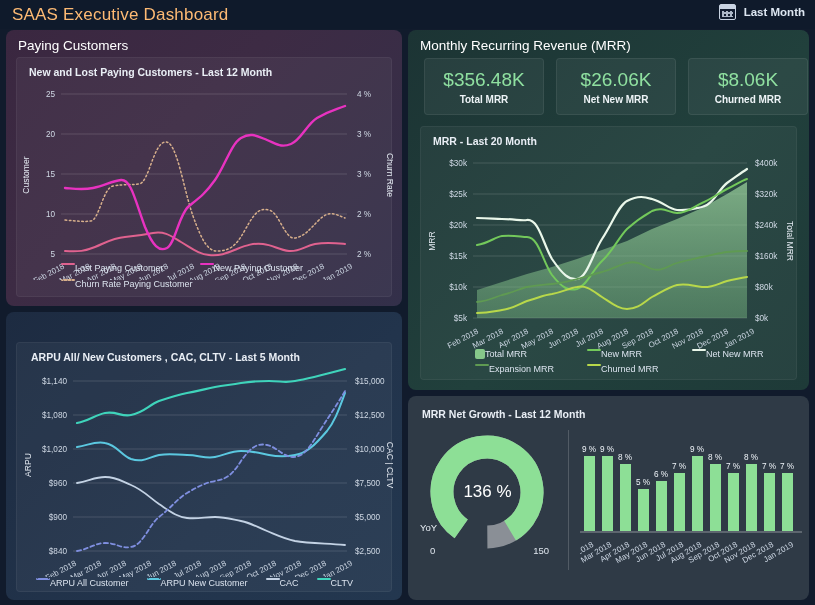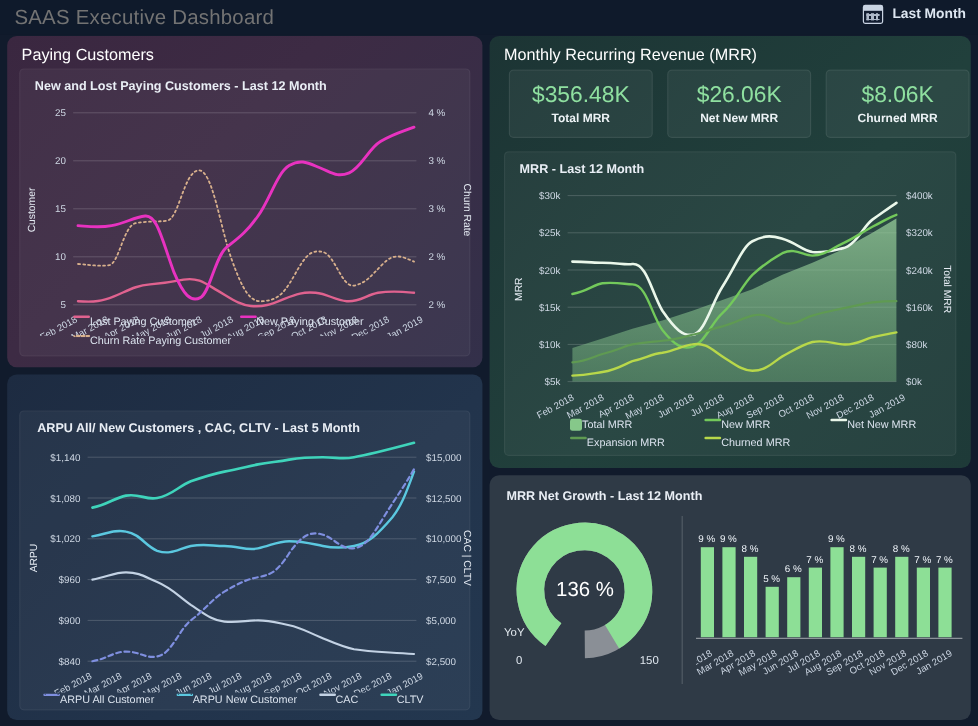--- a/index.html
+++ b/index.html
@@ -10,21 +10,21 @@
     overflow: hidden;
   }
   .app { position: relative; width: 815px; height: 605px; background: #111b2c; }
 
   
   .topbar {
     position: absolute; left: 0; top: 0; width: 815px; height: 29px;
     background: #0f1a2b; display: flex; align-items: center;
   }
   .app-title {
-    margin-left: 12px; color: #737373; font-size: 17px; letter-spacing: .2px;
+    margin-left: 12px; color: #fdba74; font-size: 17px; letter-spacing: .2px;
   }
   .daterange {
     position: absolute; right: 10px; top: 4px; display: flex; align-items: center; gap: 8px;
   }
   .cal-ico {
     width: 17px; height: 16px; border: 1.6px solid #c9d4e3; border-radius: 2px;
     position: relative; background: #121d30;
   }
   .cal-ico::before {
     content: ""; position: absolute; left: 0; right: 0; top: 0; height: 4px; background: #c9d4e3;
@@ -277,21 +277,21 @@
         <div class="kpi-value">$26.06K</div>
         <div class="kpi-label">Net New MRR</div>
       </div>
       <div class="kpi">
         <div class="kpi-value">$8.06K</div>
         <div class="kpi-label">Churned MRR</div>
       </div>
     </div>
 
     <div class="chart-card" style="position:absolute; left:12px; top:96px; width:377px; height:254px;">
-      <div class="chart-title" style="position:absolute; left:12px; top:8px;">MRR - Last 12 Month</div>
+      <div class="chart-title" style="position:absolute; left:12px; top:8px;">MRR - Last 20 Month</div>
 
       <svg width="377" height="214" style="position:absolute; left:0; top:22px;">
         <defs>
           <linearGradient id="mrrArea" x1="0" y1="0" x2="0" y2="1">
             <stop offset="0%" stop-color="#9cd39e" stop-opacity="0.72"></stop>
             <stop offset="100%" stop-color="#7fbf86" stop-opacity="0.42"></stop>
           </linearGradient>
         </defs>
 
         <line class="grid-line" x1="52" y1="14" x2="326" y2="14"></line>

